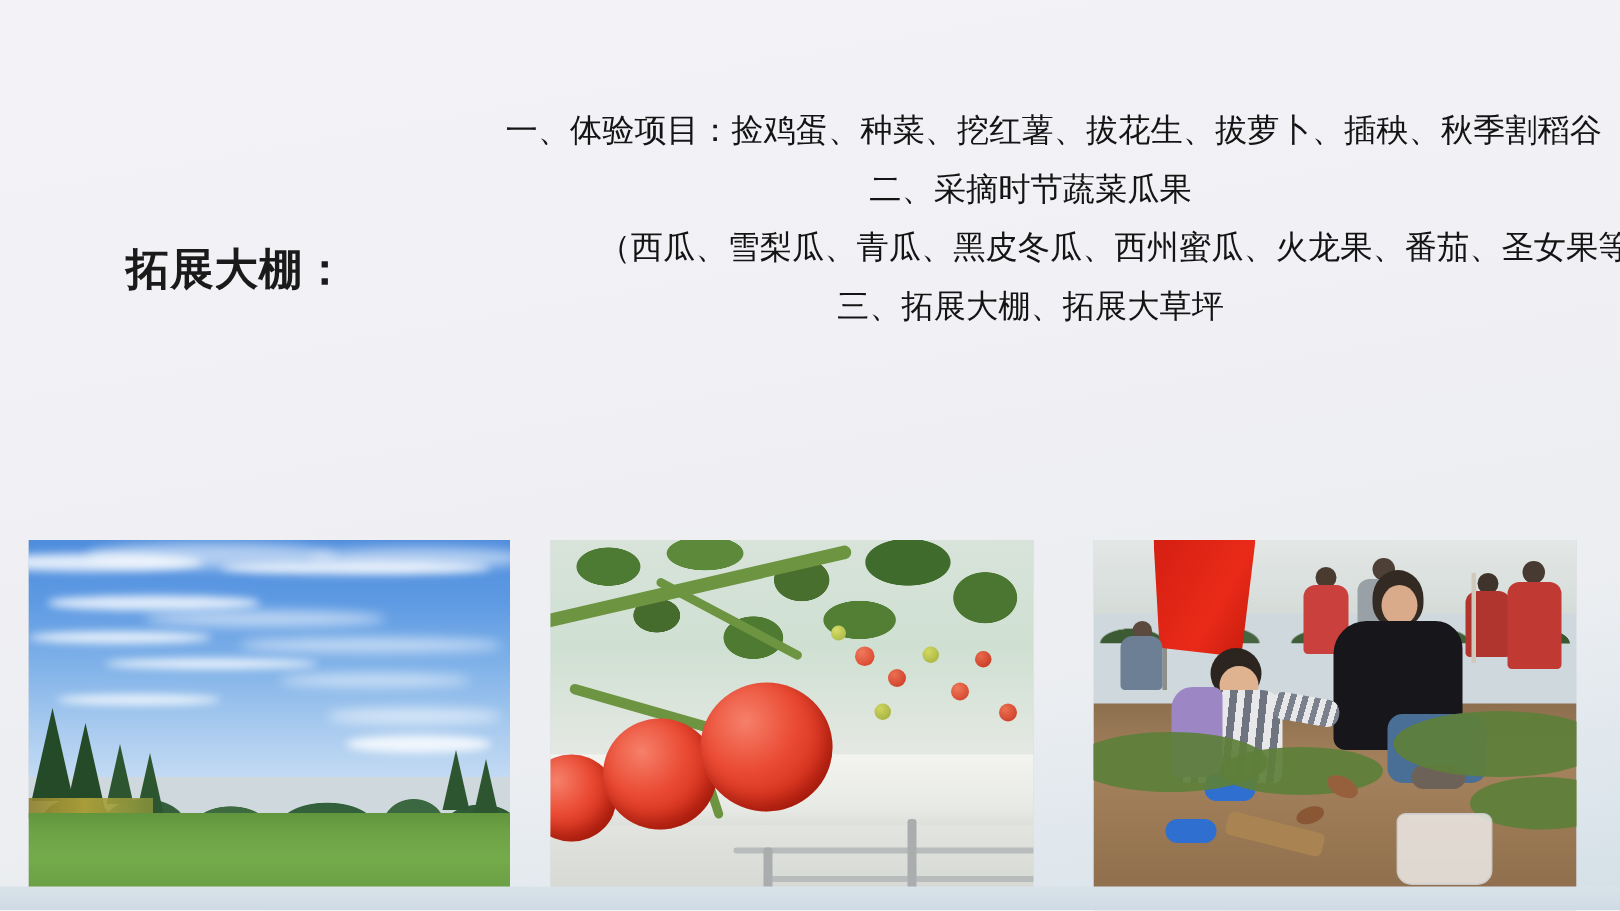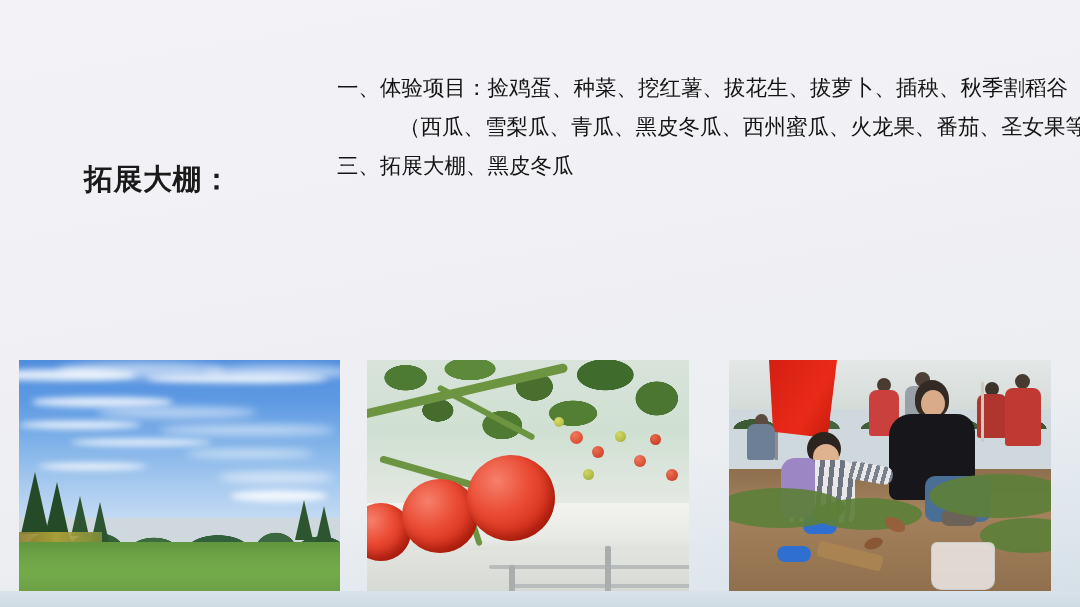--- a/index.html
+++ b/index.html
@@ -39,20 +39,21 @@
     width: 700px;
   }
   .body-line {
     font-size: 21.5px;
     color: #141414;
     line-height: 39px;
     height: 39px;
     white-space: nowrap;
     font-weight: 500;
     font-family: "DejaVu Sans", "Liberation Sans", sans-serif;
+    text-align: center;
   }
   .body-line.indent {
     padding-left: 62px;
   }
   .hl-red {
     color: #e0180a;
     font-weight: bold;
   }
 
   
@@ -185,22 +186,23 @@
 </style>
 </head>
 <body>
 
 <div id="slide">
 
   <div id="heading">拓展大棚：</div>
 
   <div id="body-list">
     <div class="body-line">一、体验项目：捡鸡蛋、种菜、挖红薯、拔花生、拔萝卜、插秧、秋季割稻谷</div>
+    <div class="body-line">二、采摘时节蔬菜瓜果</div>
     <div class="body-line indent">（西瓜、雪梨瓜、青瓜、黑皮冬瓜、西州蜜瓜、火龙果、番茄、圣女果等）</div>
-    <div class="body-line">三、拓展大棚、黑皮冬瓜</div>
+    <div class="body-line">三、拓展大棚、拓展大草坪</div>
   </div>
 
   <div class="photo" id="photo-lawn">
     <div class="ph-layer sky1"></div>
 
     <div class="ph-layer cirrus" style="left:-10%;top:4%;width:46%;height:5%;"></div>
     <div class="ph-layer cirrus2" style="left:12%;top:1%;width:52%;height:7%;"></div>
     <div class="ph-layer cirrus" style="left:40%;top:6%;width:56%;height:4%;"></div>
     <div class="ph-layer cirrus2" style="left:58%;top:2%;width:46%;height:6%;"></div>
     <div class="ph-layer cirrus" style="left:4%;top:16%;width:44%;height:4%;"></div>

